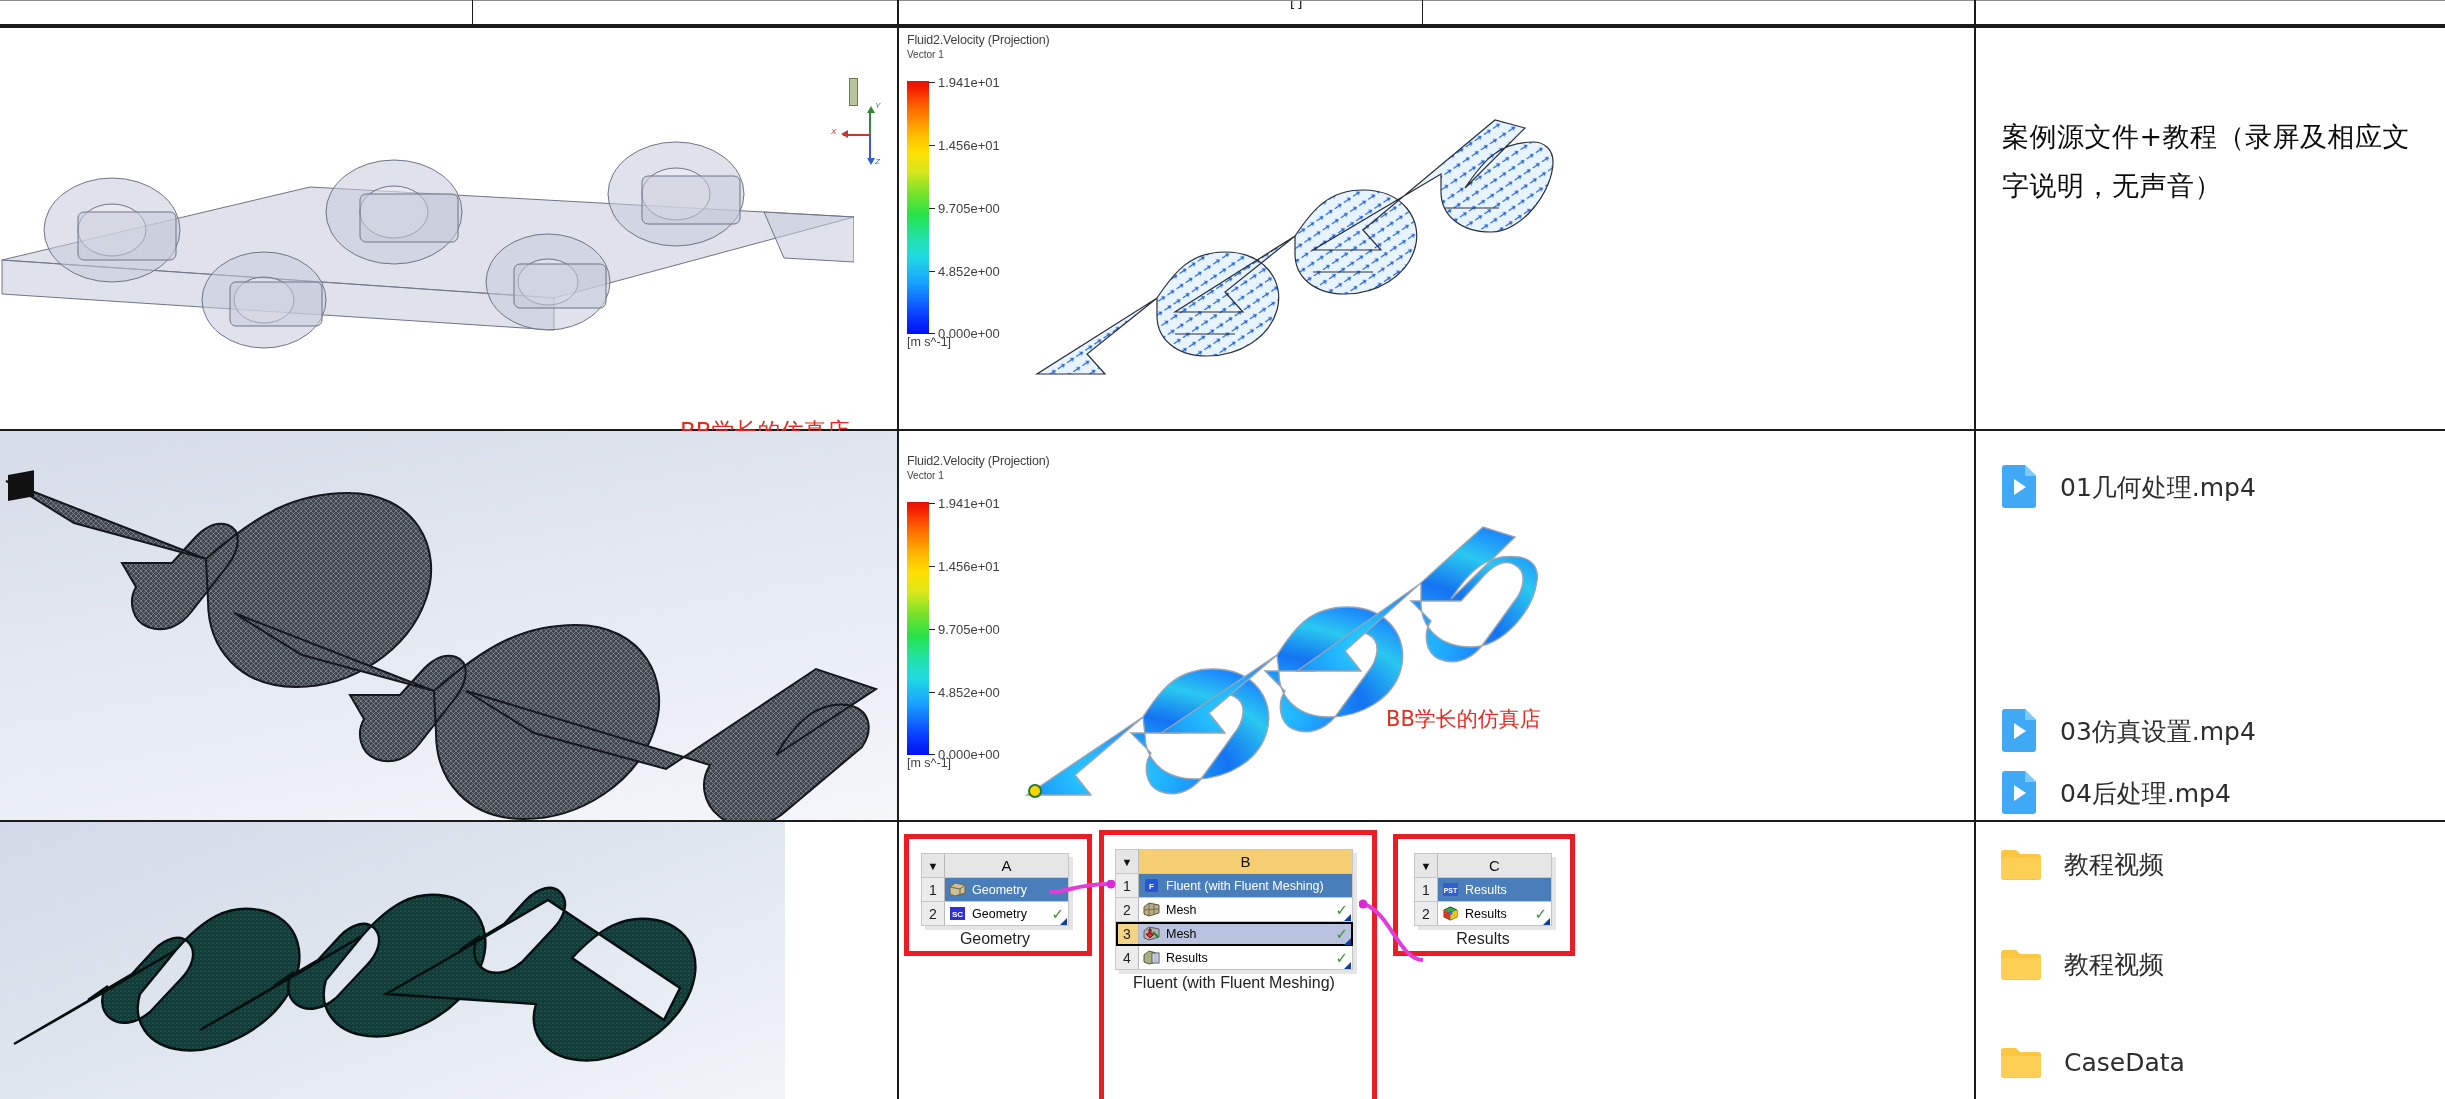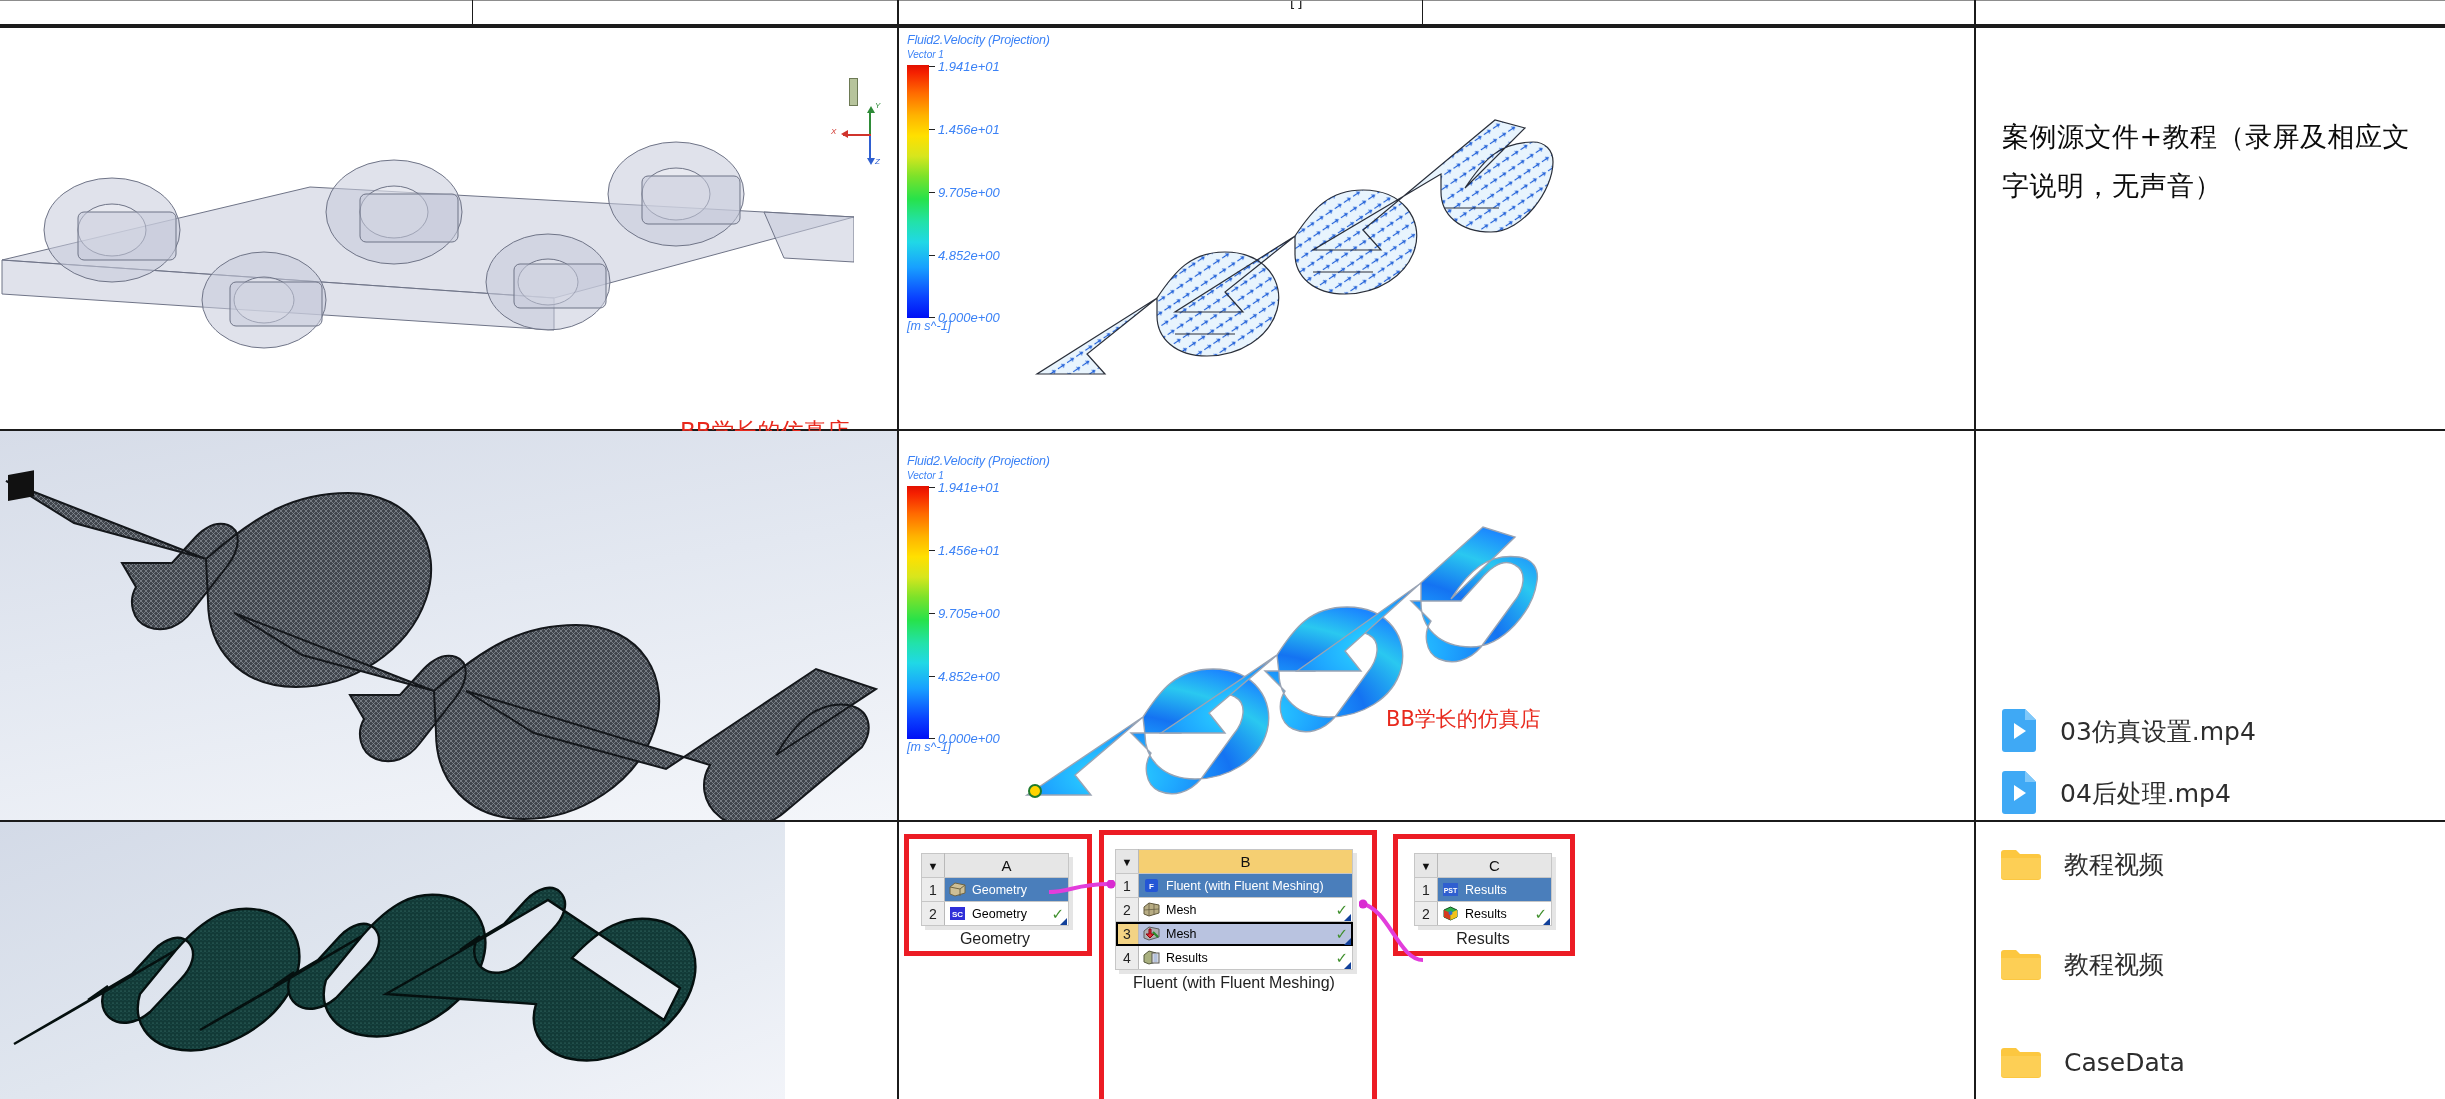--- a/index.html
+++ b/index.html
@@ -26,24 +26,24 @@
 
   
   .triad{position:absolute;width:60px;height:60px;}
   .triad i{position:absolute;display:block;transform-origin:0 0;}
   .triad .ax{height:2px;}
   .triad .lab{font-size:8px;line-height:8px;font-family:"Liberation Sans",sans-serif;}
 
   
   .post{position:absolute;inset:0;background:#fff;overflow:hidden;}
   .legend{position:absolute;left:8px;top:6px;width:170px;
-          font-family:"Liberation Sans","DejaVu Sans",sans-serif;color:#3b82f6;font-style:italic;}
+          font-family:"Liberation Sans","DejaVu Sans",sans-serif;color:#404040;}
   .legend .ttl{font-size:12.5px;line-height:13.5px;letter-spacing:-.2px;white-space:nowrap;}
   .legend .sub{font-size:10px;line-height:14px;}
-  .legend .bar-wrap{position:relative;margin-top:3px;height:253px;}
+  .legend .bar-wrap{position:relative;margin-top:19px;height:253px;}
   .legend .bar{position:absolute;left:0;top:0;width:22px;height:253px;
     background:linear-gradient(to top,
       #0010f5 0%, #0a41ff 8%, #18a0ff 20%, #20d8e6 30%,
       #22e2a8 38%, #27e24a 47%, #7ce22a 56%, #d7e61d 64%,
       #ffe000 72%, #ffb300 80%, #ff6a00 89%, #f52000 97%, #e21000 100%);}
   .legend .tick{position:absolute;left:22px;width:6px;height:1px;background:#222;}
   .legend .tval{position:absolute;left:31px;font-size:13px;line-height:13px;
                 transform:translateY(-6px);white-space:nowrap;}
   .legend .unit{margin-top:2px;font-size:12.5px;line-height:13px;}
 
@@ -317,20 +317,30 @@
         <circle cx="16" cy="320" r="6" fill="#ffd400" stroke="#1f7a2c" stroke-width="2"></circle>
       </svg>
 
       <div class="wm" style="left:487px;top:278px;">BB学长的仿真店</div>
     </div>
   </div>
 
   <div class="cell" style="left:1976px;top:431px;width:469px;height:389px;">
     <div class="c3">
 
+      <div class="filerow" style="top:34px;">
+        <span class="mp4ico">
+          <svg width="38" height="44" viewBox="0 0 38 44">
+            <path d="M2 3 a3 3 0 0 1 3-3 h20 l11 11 v29 a3 3 0 0 1 -3 3 h-28 a3 3 0 0 1 -3-3 Z" fill="#3fa9f5"></path>
+            <path d="M25 0 l11 11 h-11 Z" fill="#7fc8fa"></path>
+            <path d="M14 14 l12 8 l-12 8 Z" fill="#fff"></path>
+          </svg>
+        </span>
+        <span class="label">01几何处理.mp4</span>
+      </div>
 
 
       <div class="filerow" style="top:278px;">
         <span class="mp4ico">
           <svg width="38" height="44" viewBox="0 0 38 44">
             <path d="M2 3 a3 3 0 0 1 3-3 h20 l11 11 v29 a3 3 0 0 1 -3 3 h-28 a3 3 0 0 1 -3-3 Z" fill="#3fa9f5"></path>
             <path d="M25 0 l11 11 h-11 Z" fill="#7fc8fa"></path>
             <path d="M14 14 l12 8 l-12 8 Z" fill="#fff"></path>
           </svg>
         </span>

